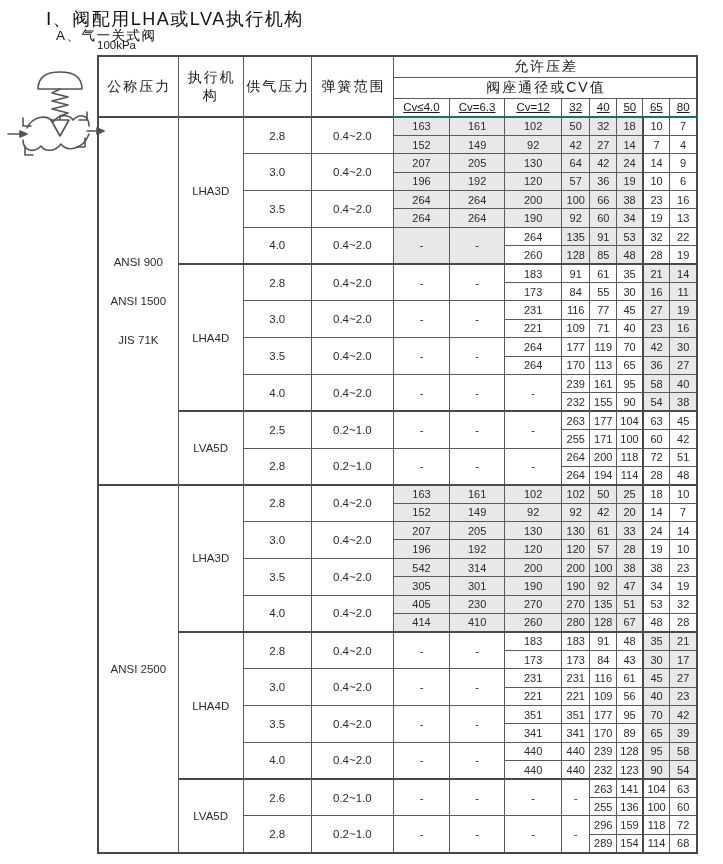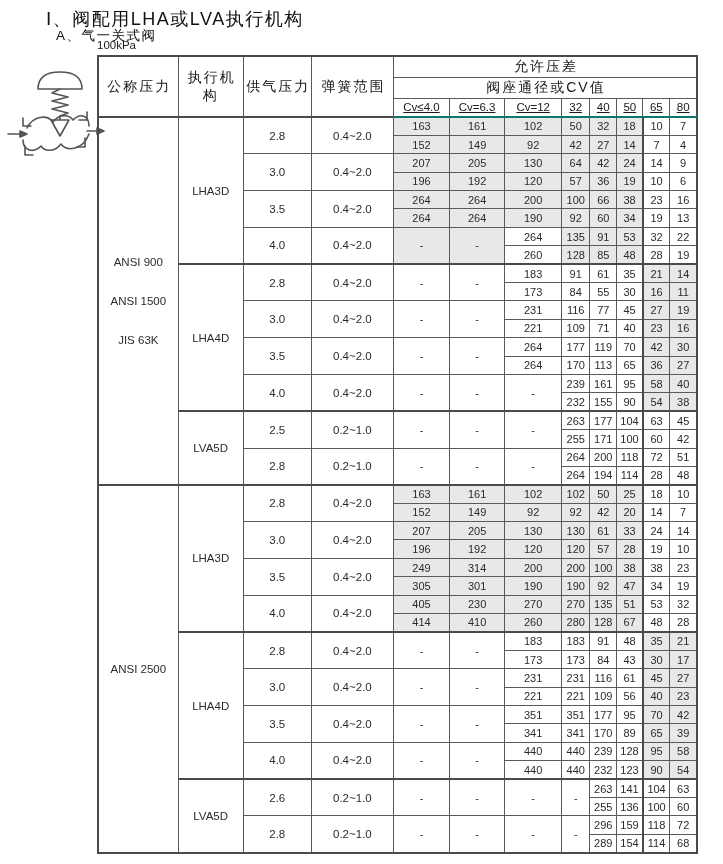--- a/index.html
+++ b/index.html
@@ -85,21 +85,21 @@
       <th>65</th>
       <th>80</th>
     </tr>
   </thead>
   <tbody>
       <tr class="thick-top">
         <td class="pressure-cell" rowspan="20">
           <div class="pressure-lines">
             <div class="pressure-line">ANSI 900</div>
             <div class="pressure-line">ANSI 1500</div>
-            <div class="pressure-line">JIS 63K</div>
+            <div class="pressure-line">JIS 71K</div>
           </div>
         </td>
         <td class="actuator-cell" rowspan="8">LHA3D</td>
         <td class="supply-cell" rowspan="2">2.8</td>
         <td class="spring-cell" rowspan="2">0.4~2.0</td>
         <td class="value-cell col0 shade">163</td>
         <td class="value-cell col1 shade">161</td>
         <td class="value-cell col2 shade">102</td>
         <td class="value-cell col3 shade">50</td>
         <td class="value-cell col4 shade">32</td>
@@ -346,21 +346,21 @@
         <td class="value-cell col2 shade">120</td>
         <td class="value-cell col3 shade">120</td>
         <td class="value-cell col4 shade">57</td>
         <td class="value-cell col5 shade">28</td>
         <td class="value-cell col6">19</td>
         <td class="value-cell col7">10</td>
       </tr>
       <tr>
         <td class="supply-cell" rowspan="2">3.5</td>
         <td class="spring-cell" rowspan="2">0.4~2.0</td>
-        <td class="value-cell col0 shade">249</td>
+        <td class="value-cell col0 shade">542</td>
         <td class="value-cell col1 shade">314</td>
         <td class="value-cell col2 shade">200</td>
         <td class="value-cell col3 shade">200</td>
         <td class="value-cell col4 shade">100</td>
         <td class="value-cell col5 shade">38</td>
         <td class="value-cell col6">38</td>
         <td class="value-cell col7">23</td>
       </tr>
       <tr>
         <td class="value-cell col0 shade">305</td>

